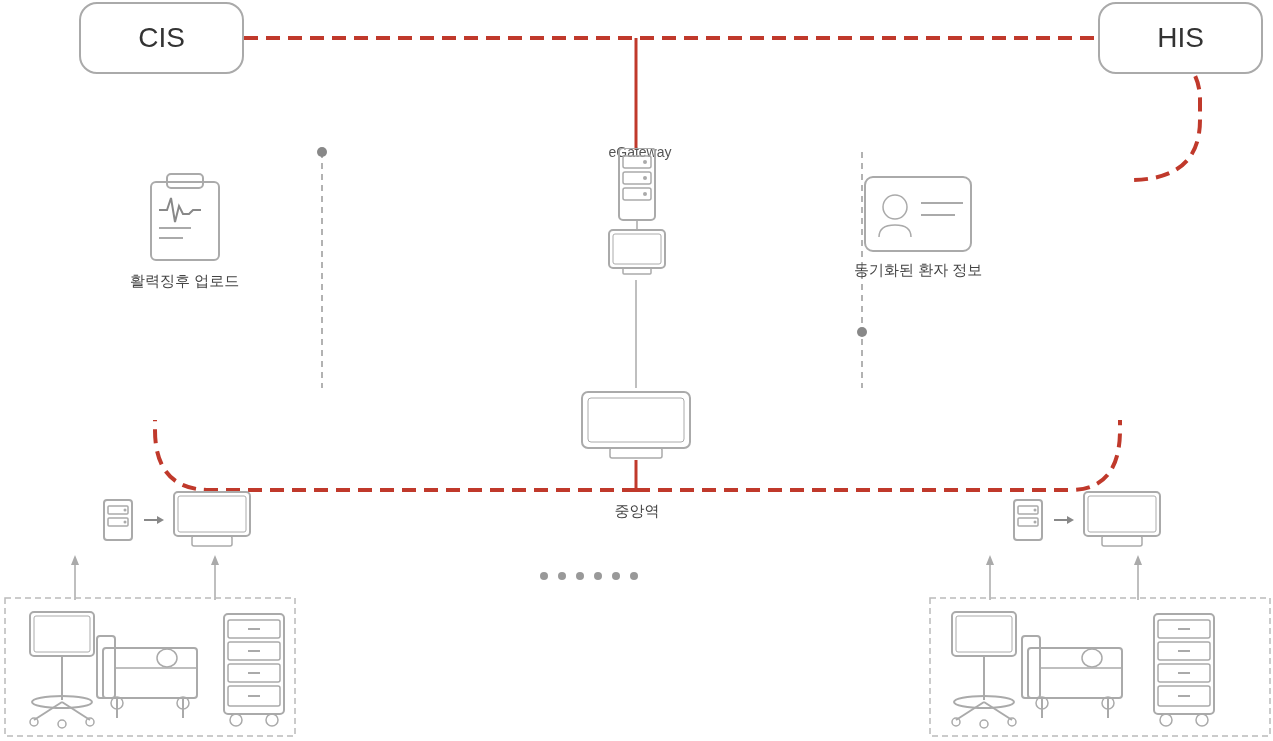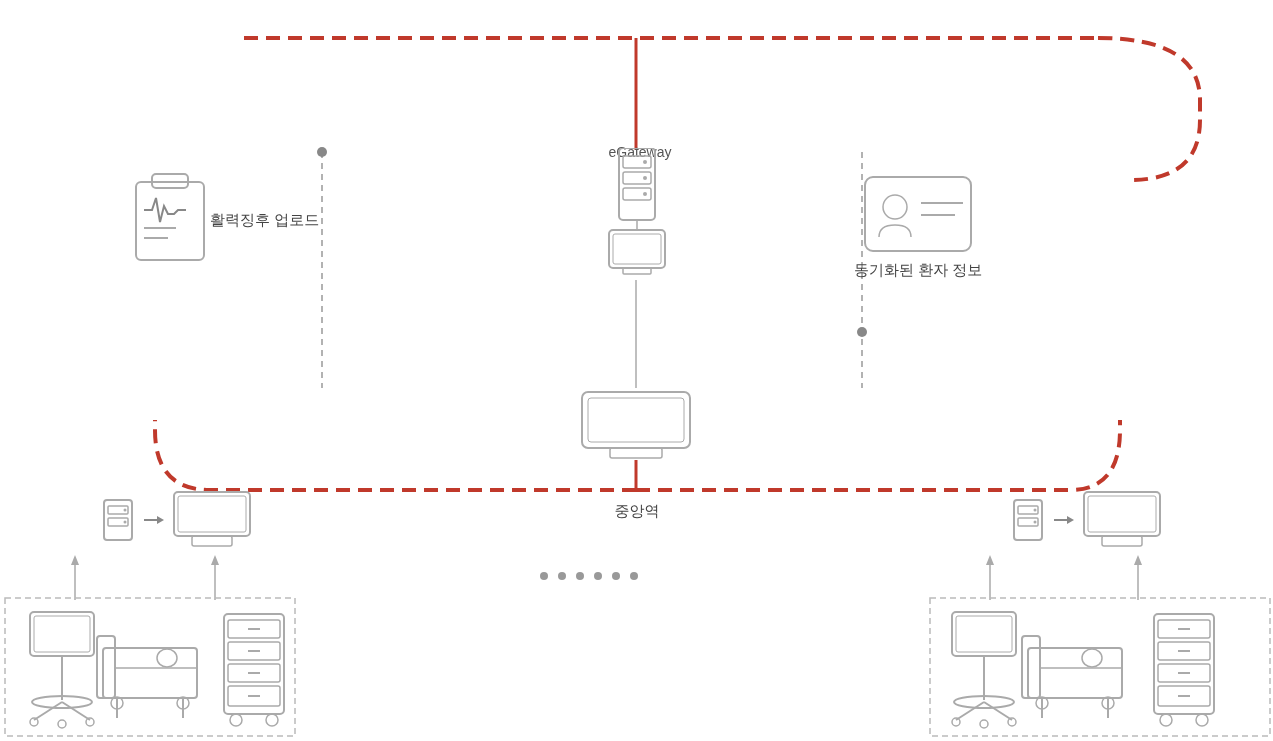--- a/index.html
+++ b/index.html
@@ -102,21 +102,27 @@
 
     <line x1="990" y1="600" x2="990" y2="565" stroke="#aaa" stroke-width="1.5"></line>
     <polygon points="986,565 990,555 994,565" fill="#aaa"></polygon>
     <line x1="1138" y1="600" x2="1138" y2="565" stroke="#aaa" stroke-width="1.5"></line>
     <polygon points="1134,565 1138,555 1142,565" fill="#aaa"></polygon>
 
     <rect x="930" y="598" width="340" height="138" rx="0" ry="0" stroke="#bbb" stroke-width="1.5" stroke-dasharray="6,4" fill="none"></rect>
 
   </svg>
 
-
+  <div class="system-box cis-box">
+    <span>CIS</span>
+  </div>
+
+  <div class="system-box his-box">
+    <span>HIS</span>
+  </div>
 
   <div style="position:absolute; top:144px; left:590px; font-size:14px; color:#555; text-align:center; width:100px;">
     <span>eGateway</span>
   </div>
 
   <div style="position:absolute; top:148px; left:601px;">
     <svg width="72" height="130" viewBox="0 0 72 130" fill="none" xmlns="http://www.w3.org/2000/svg">
 
       <rect x="18" y="0" width="36" height="72" rx="4" stroke="#aaa" stroke-width="2" fill="none"></rect>
       <rect x="22" y="8" width="28" height="12" rx="2" stroke="#aaa" stroke-width="1.5" fill="none"></rect>
@@ -141,21 +147,21 @@
 
   <div style="position:absolute; top:390px; left:580px;">
     <svg width="112" height="72" viewBox="0 0 112 72" fill="none" xmlns="http://www.w3.org/2000/svg">
       <rect x="2" y="2" width="108" height="56" rx="6" stroke="#aaa" stroke-width="2" fill="none"></rect>
       <rect x="8" y="8" width="96" height="44" rx="3" stroke="#aaa" stroke-width="1" fill="none"></rect>
       <line x1="38" y1="58" x2="74" y2="58" stroke="#aaa" stroke-width="2"></line>
       <rect x="30" y="58" width="52" height="10" rx="2" stroke="#aaa" stroke-width="1.5" fill="none"></rect>
     </svg>
   </div>
 
-  <div style="position:absolute; top:168px; left:130px; display:flex; flex-direction:row; align-items:center;">
+  <div style="position:absolute; top:168px; left:130px; display:flex; flex-direction:column; align-items:center;">
     <svg width="80" height="96" viewBox="0 0 80 96" fill="none" xmlns="http://www.w3.org/2000/svg">
 
       <rect x="6" y="14" width="68" height="78" rx="5" stroke="#aaa" stroke-width="2" fill="none"></rect>
 
       <rect x="22" y="6" width="36" height="14" rx="4" stroke="#aaa" stroke-width="2" fill="none"></rect>
 
       <polyline points="14,42 22,42 26,30 30,54 34,38 38,46 44,46 48,42 56,42" stroke="#888" stroke-width="2" fill="none"></polyline>
 
       <line x1="14" y1="60" x2="46" y2="60" stroke="#aaa" stroke-width="2"></line>
       <line x1="14" y1="70" x2="38" y2="70" stroke="#aaa" stroke-width="2"></line>

